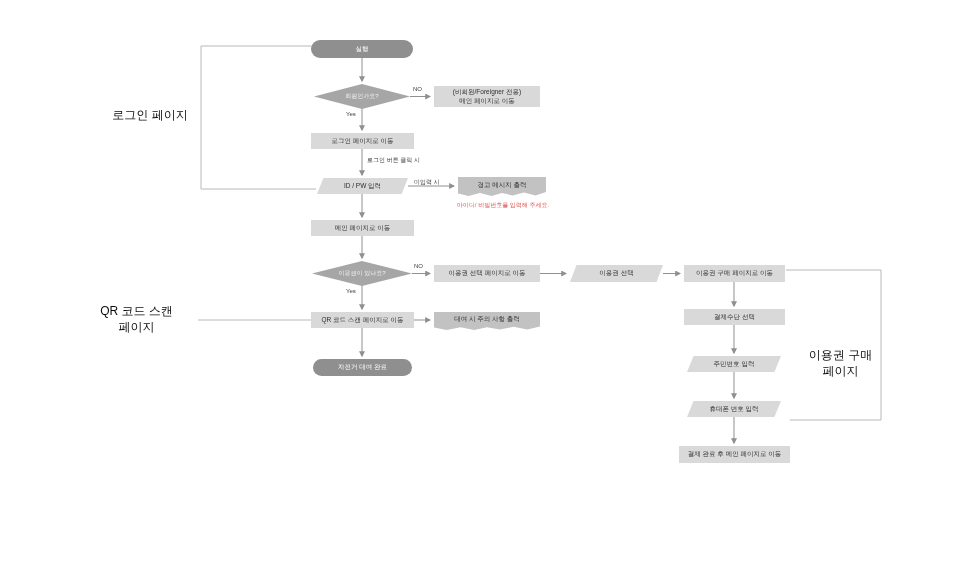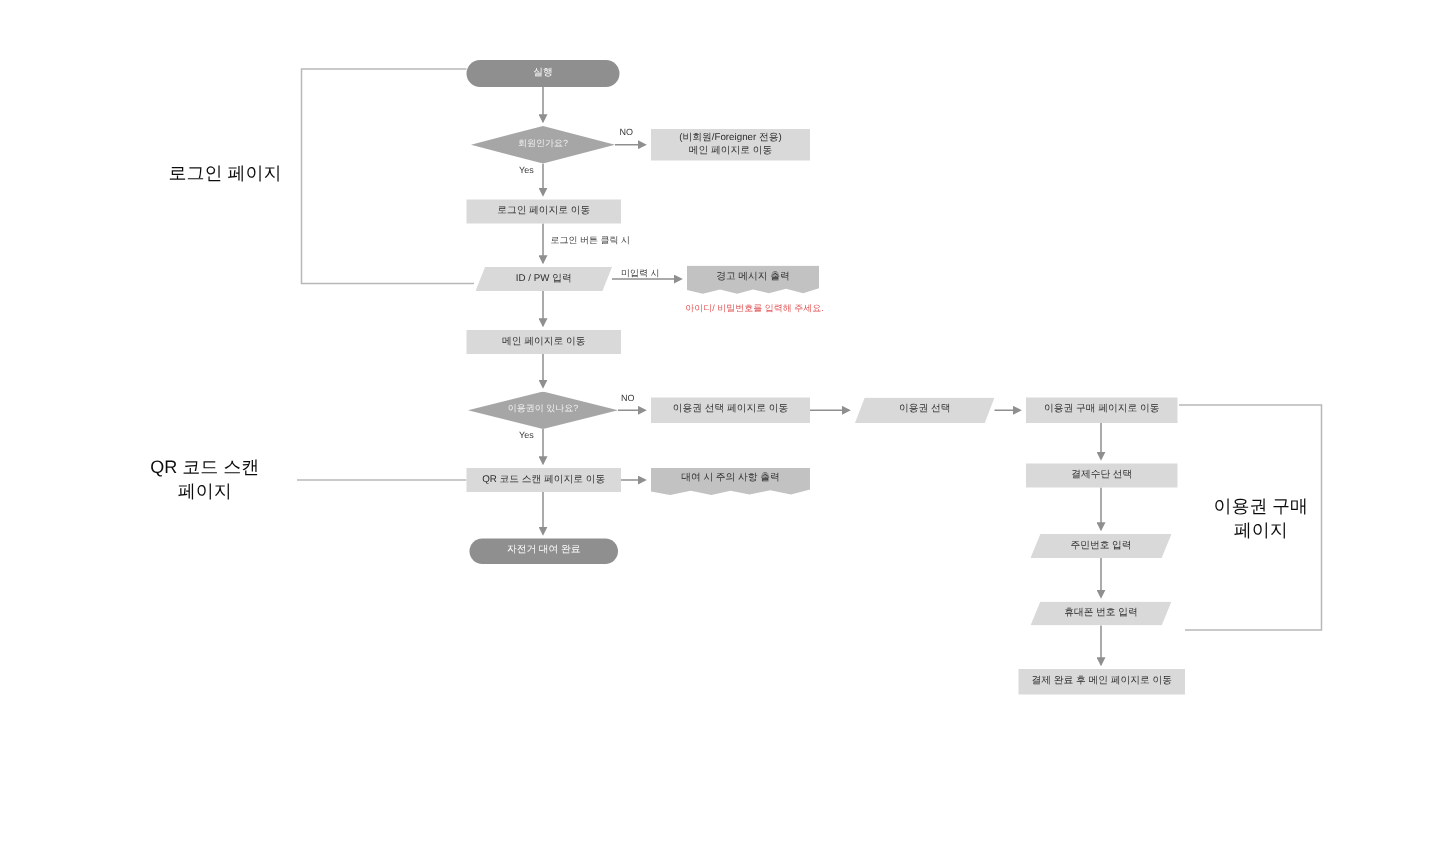--- a/index.html
+++ b/index.html
@@ -115,21 +115,21 @@
     <path d="M734,417 L734,443" fill="none" stroke="#8f8f8f" stroke-width="1" marker-end="url(#arrowhead)"></path>
   </svg>
 
   <div class="section-label" style="left:100px; top:108px; width:100px;">로그인 페이지</div>
 
   <div class="section-label" style="left:79px; top:304px; width:115px;">
     <span class="block">QR 코드 스캔</span>
     <span class="block">페이지</span>
   </div>
 
-  <div class="section-label" style="left:788px; top:330px; width:105px;font-family:Liberation Serif, serif;">
+  <div class="section-label" style="left:788px; top:348px; width:105px;">
     <span class="block">이용권 구매</span>
     <span class="block">페이지</span>
   </div>
 
   <div class="node stadium" style="left:311px; top:40px; width:102px; height:18px;">실행</div>
 
   <div class="node diamond" style="left:314px; top:84px; width:96px; height:25px;">회원인가요?</div>
 
   <div class="node process" style="left:434px; top:86px; width:106px; height:21px;">
     <div>

